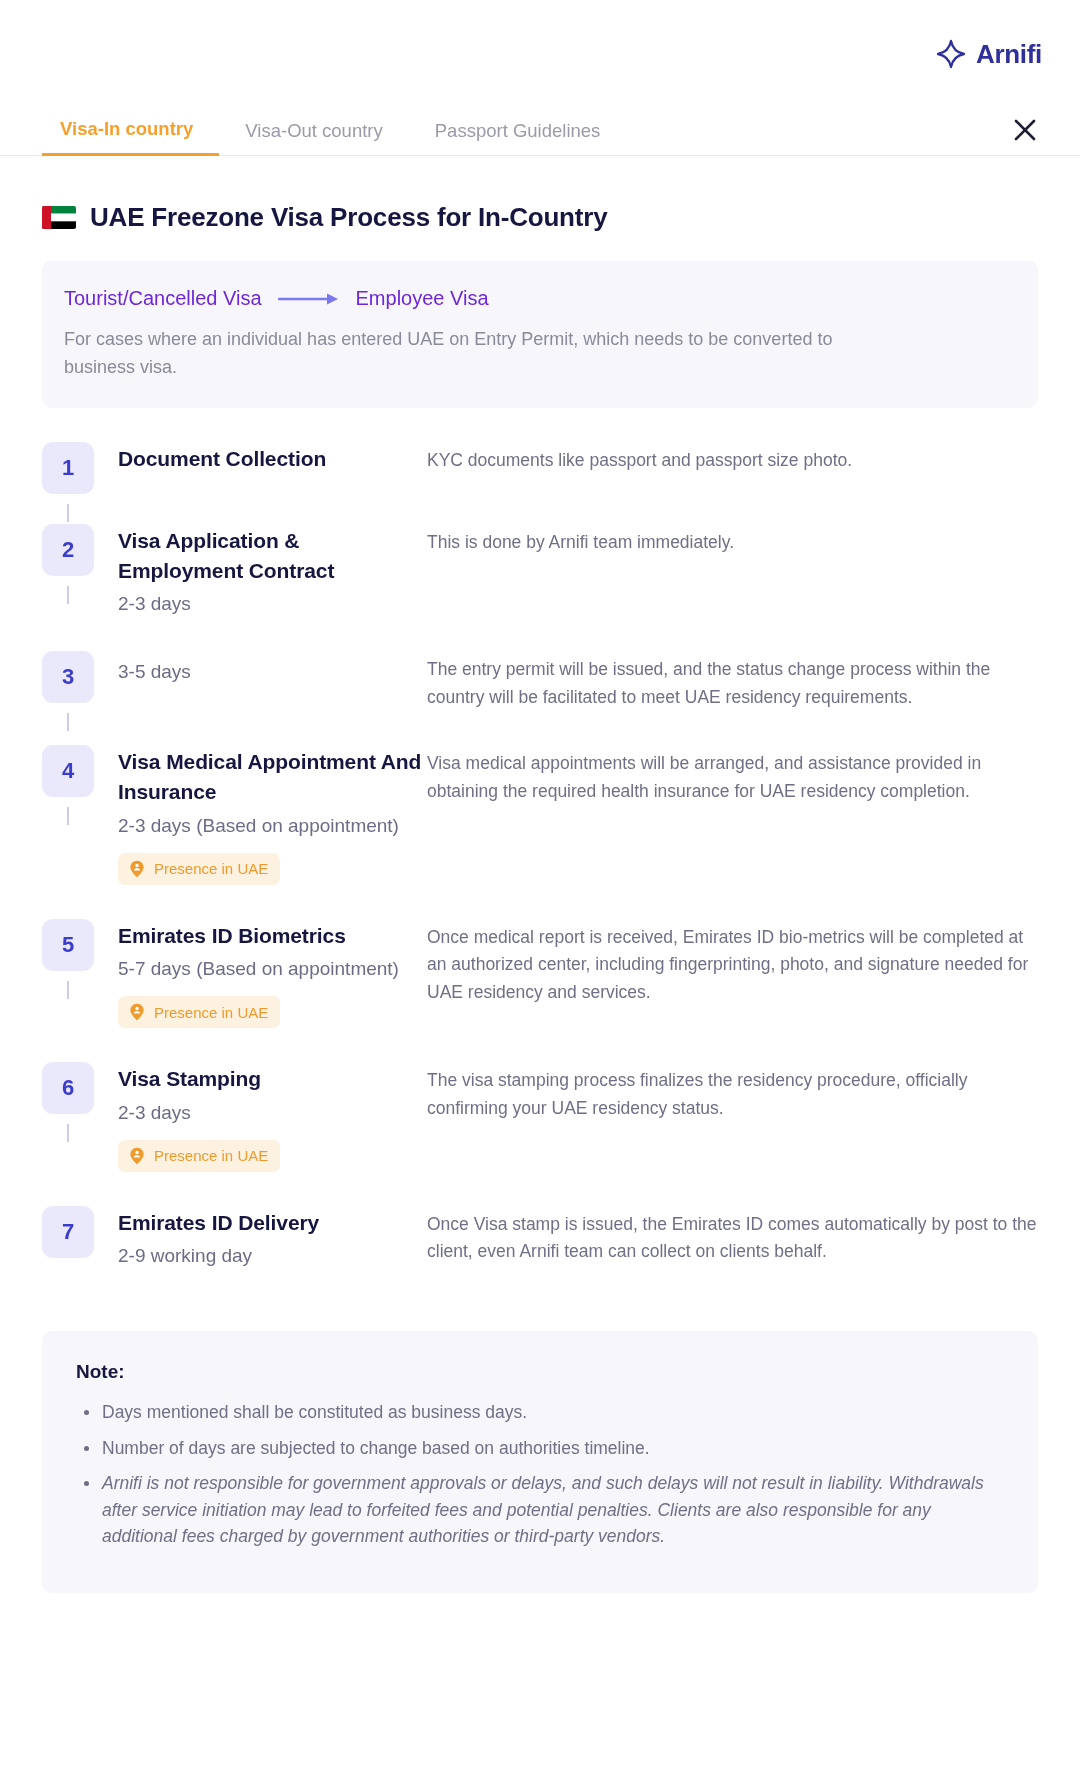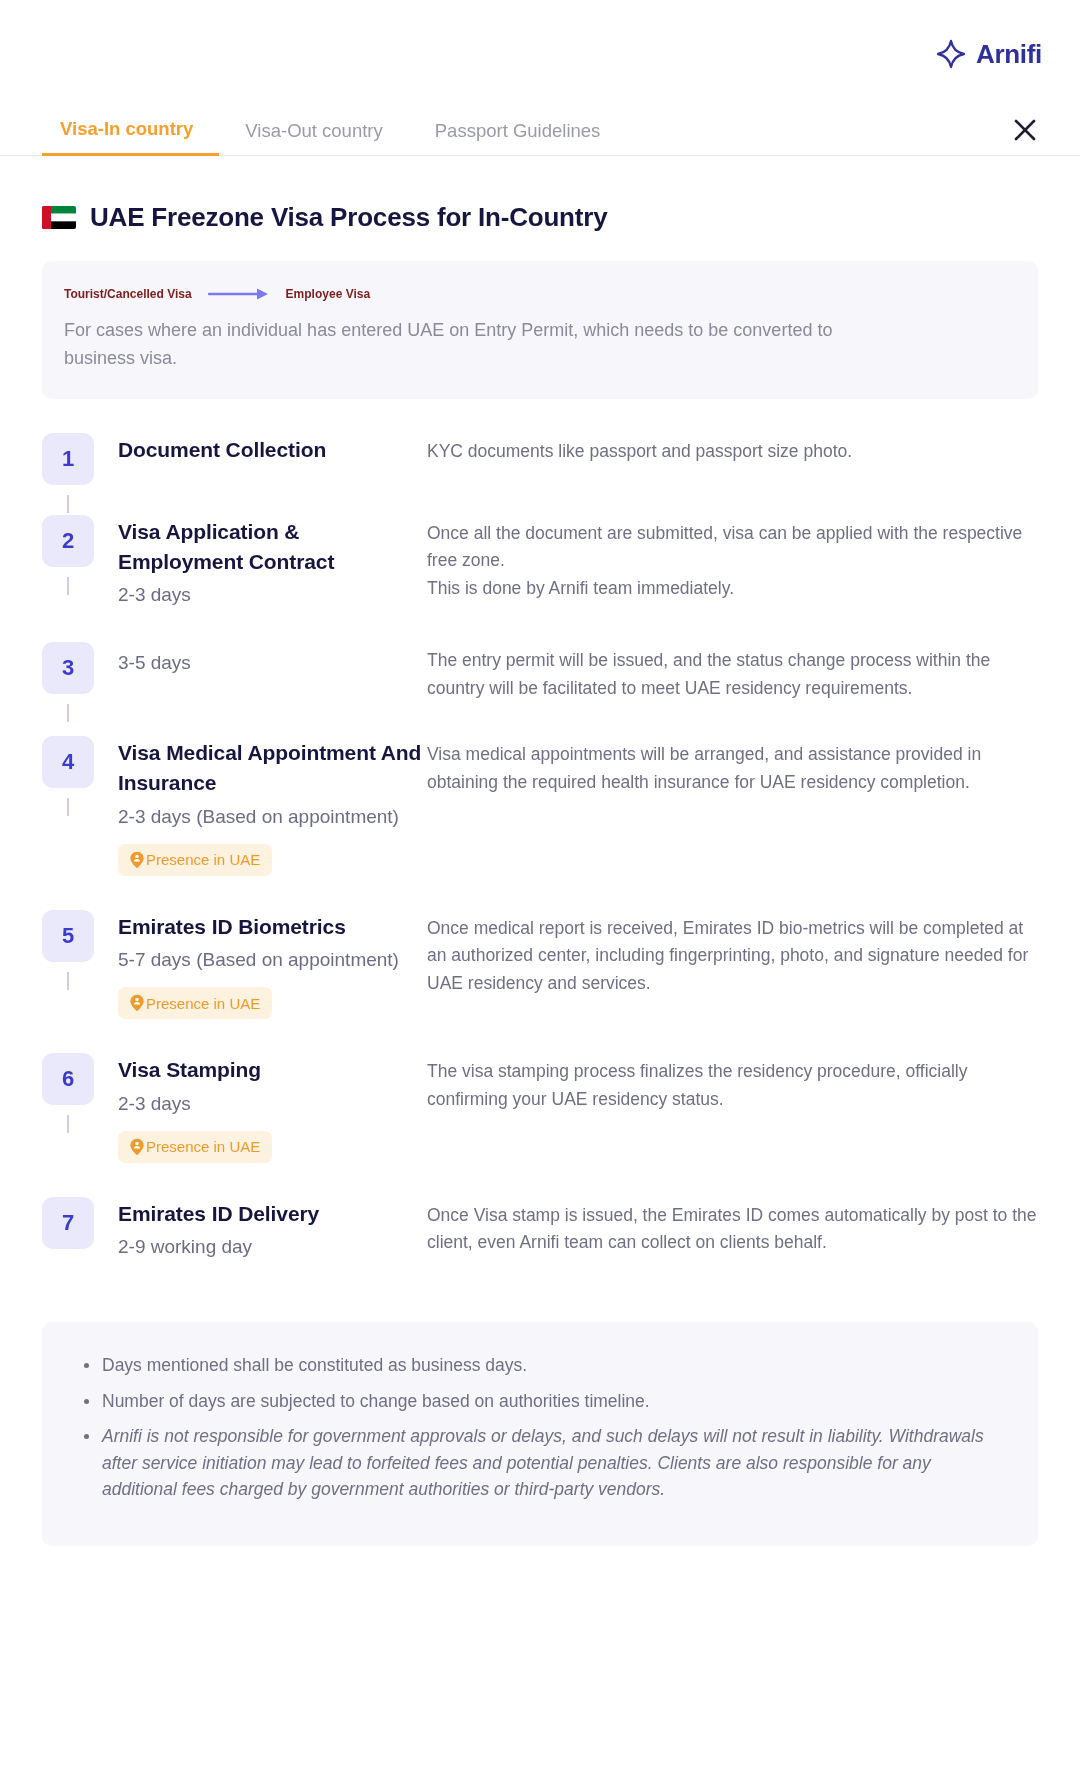--- a/index.html
+++ b/index.html
@@ -112,23 +112,23 @@
     border-radius: 10px;
     padding: 26px 22px 26px 22px;
   }
   .info-head {
     display: flex;
     align-items: center;
     gap: 16px;
     margin-bottom: 16px;
   }
   .info-from, .info-to {
-    font-size: 12px;
-    font-weight: 700;
-    color: #7f1d1d;
+    font-size: 20px;
+    font-weight: 400;
+    color: #6d28d9;
   }
   .arrow-wrap { display: flex; align-items: center; }
   .info-desc {
     font-size: 18px;
     line-height: 1.55;
     color: #8a8a99;
     max-width: 790px;
   }
 
   
@@ -192,20 +192,21 @@
   }
   .step-duration {
     font-size: 19px;
     color: #6c6c86;
     margin-top: 6px;
     line-height: 1.35;
   }
   .presence-tag {
     display: inline-flex;
     align-items: center;
+    gap: 8px;
     background: #fdf1e0;
     border-radius: 7px;
     padding: 7px 12px 7px 10px;
     margin-top: 14px;
     text-align: right;
   }
   .presence-tag .tag-label {
     font-size: 15px;
     color: #ef9a2c;
     font-weight: 500;
@@ -328,21 +329,20 @@
       <div class="step-left">
         <div class="step-badge">2</div>
         <div class="step-line"></div>
       </div>
       <div class="step-body">
         <div class="step-main">
           <div class="step-title">Visa Application &amp; Employment Contract</div>
           <div class="step-duration">2-3 days</div>
         </div>
         <div class="step-desc">
-          <p>Once all the document are submitted, visa can be applied with the respective free zone.</p>
           <p>This is done by Arnifi team immediately.</p>
         </div>
       </div>
     </div>
     <div class="step">
       <div class="step-left">
         <div class="step-badge">3</div>
         <div class="step-line"></div>
       </div>
       <div class="step-body">
@@ -421,18 +421,19 @@
           <div class="step-duration">2-9 working day</div>
         </div>
         <div class="step-desc">
           <p>Once Visa stamp is issued, the Emirates ID comes automatically by post to the client, even Arnifi team can collect on clients behalf.</p>
         </div>
       </div>
     </div>
   </div>
 
 <div class="note-panel">
+  <div class="note-title">Note:</div>
   <ul class="note-list" id="note-list">
       <li class="note-item">Days mentioned shall be constituted as business days.</li>
       <li class="note-item">Number of days are subjected to change based on authorities timeline.</li>
       <li class="note-item italic">Arnifi is not responsible for government approvals or delays, and such delays will not result in liability. Withdrawals after service initiation may lead to forfeited fees and potential penalties. Clients are also responsible for any additional fees charged by government authorities or third-party vendors.</li>
     </ul>
 </div>
 
 </body></html>

